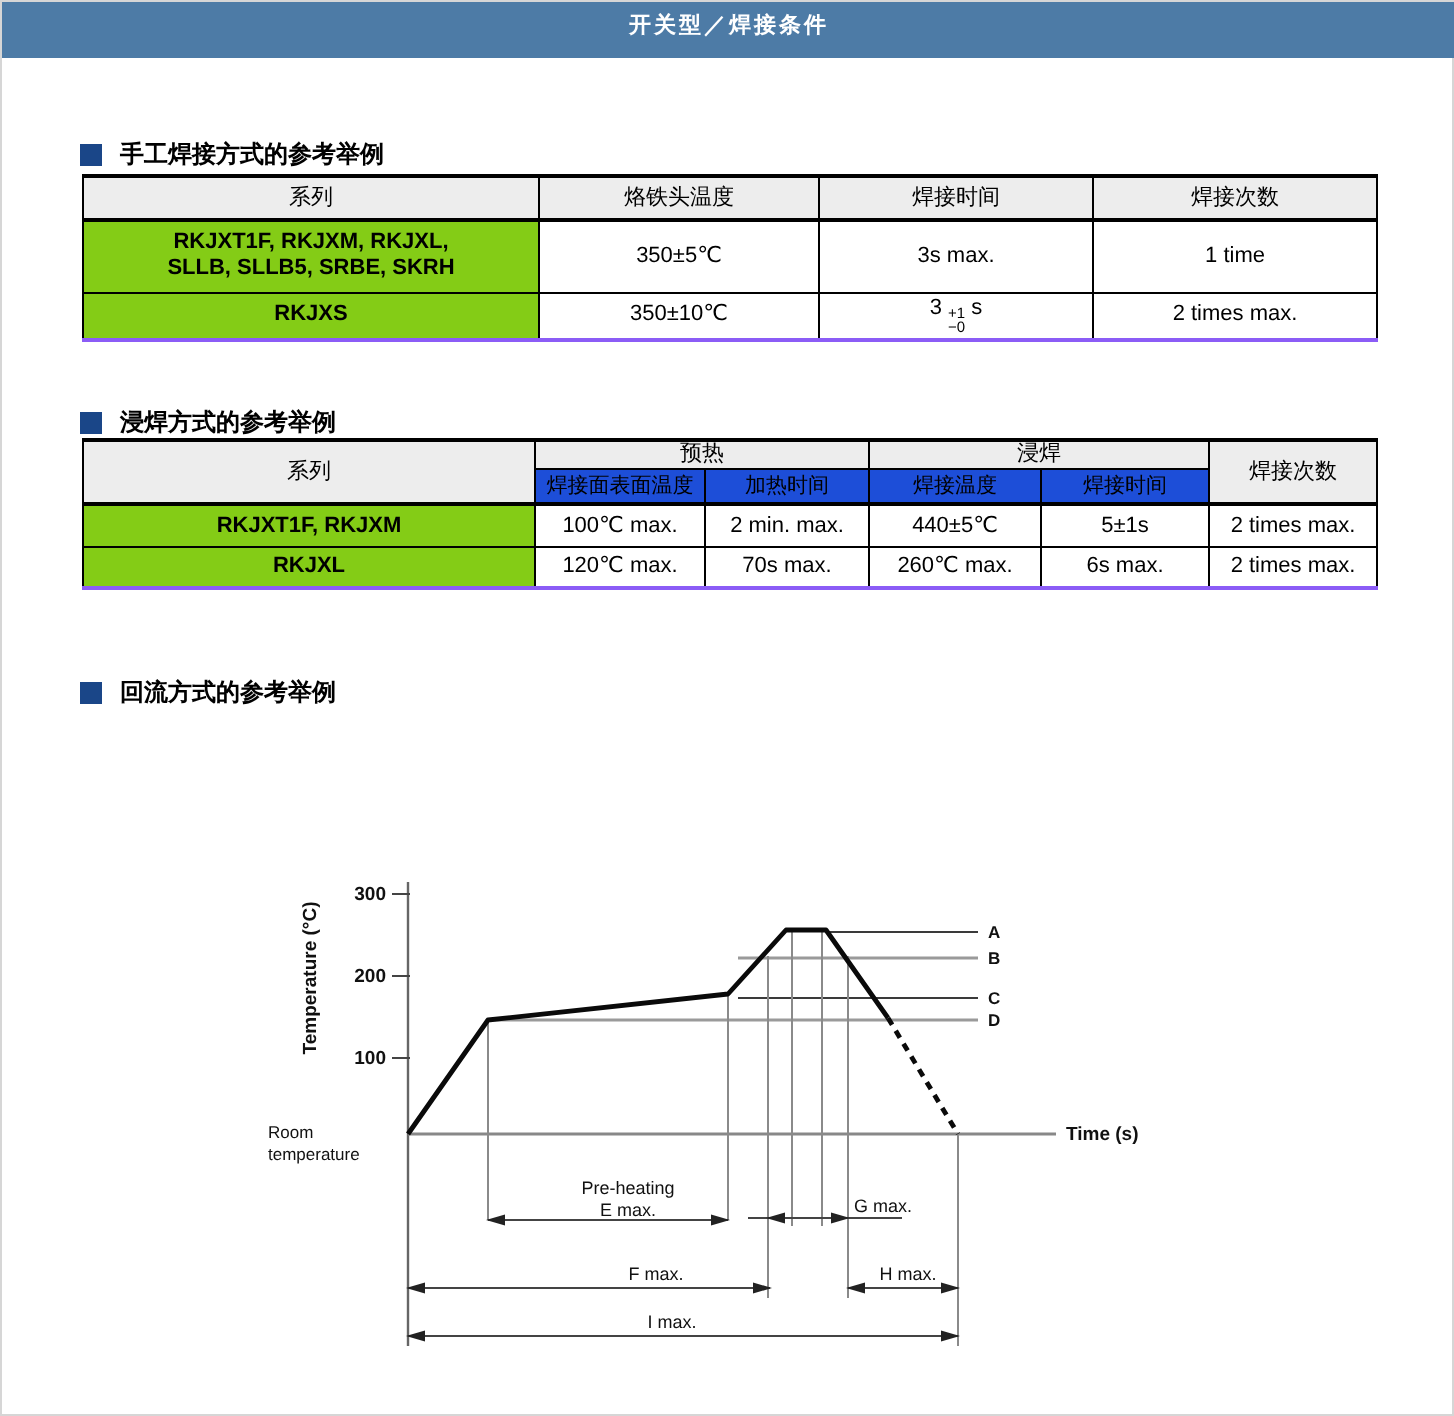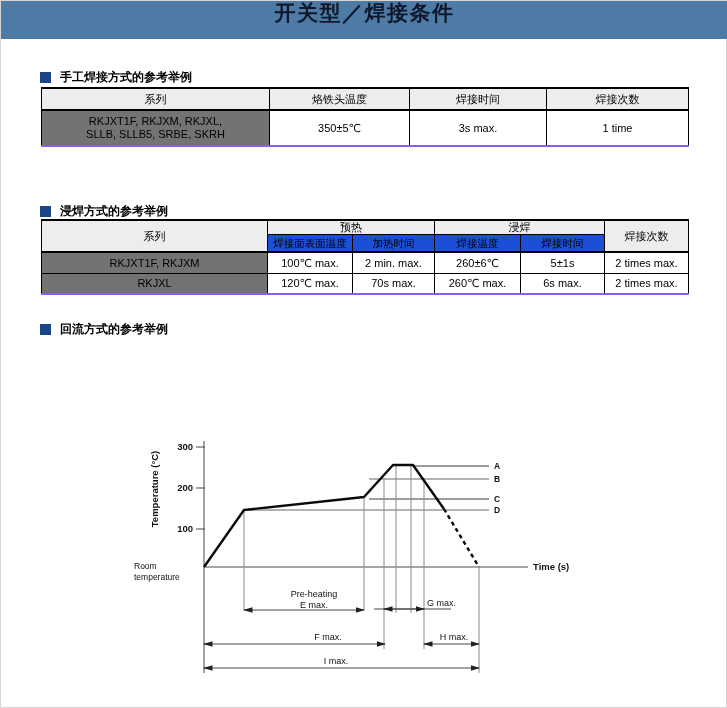--- a/index.html
+++ b/index.html
@@ -4,38 +4,38 @@
 <style>
   html,body{margin:0;padding:0;}
   body{
     width:727px;height:708px;position:relative;background:#ffffff;
     font-family:"Liberation Sans","DejaVu Sans",sans-serif;color:#000;
     overflow:hidden;
   }
   #page{position:absolute;inset:0;border:1px solid #d6d6d6;box-sizing:border-box;}
   
   .bar{
-    position:absolute;top:0;left:0;width:727px;height:38px;background:#4d7ba6;
-    color:#0f172a;font-size:21px;font-weight:bold;line-height:24px;text-align:center;
+    position:absolute;top:0;left:0;width:727px;height:28px;background:#4d7ba6;
+    color:#ffffff;font-size:11px;font-weight:bold;line-height:24px;text-align:center;
     letter-spacing:1.5px;
   }
   
   .sec{position:absolute;left:39px;display:flex;align-items:center;gap:9px;}
   .sq{width:11px;height:11px;background:#1a4688;display:inline-block;flex:0 0 auto;}
   .sec-t{font-size:12px;font-weight:bold;white-space:nowrap;}
   
   table.t{
     position:absolute;left:40px;width:647px;border-collapse:collapse;table-layout:fixed;
     font-size:11px;border-top:2px solid #000;border-bottom:2px solid #8b5cf6;
   }
   table.t td{border:1px solid #000;text-align:center;vertical-align:middle;padding:0;line-height:1.18;}
   table.t tr.hd td{background:#ededed;}
   table.t tr.hsep td{border-bottom:2px solid #000;}
   table.t td.span2{border-bottom:2px solid #000;}
-  td.ser{background:#737373;text-align:left;padding-left:6px;font-weight:normal;}
+  td.ser{background:#84cc16;text-align:left;padding-left:6px;font-weight:bold;}
   td.blue{background:#1d4ed8;font-size:10.5px;}
   .tol{display:inline-flex;flex-direction:column;font-size:7.5px;line-height:7.5px;
        vertical-align:-2px;margin:0 3px;font-weight:normal;text-align:left;}
   
   .notes{position:absolute;left:39px;top:348px;font-size:10.5px;line-height:12.9px;white-space:nowrap;}
   
   svg.chart{position:absolute;left:130px;top:420px;}
   svg.chart text{font-size:9px;fill:#111;}
   svg.chart text.s8{font-size:8.5px;}
   svg.chart text.bld{font-weight:bold;font-size:9.5px;}
@@ -80,20 +80,31 @@
     </tr>
     <tr style="height:36px">
       <td class="ser">
         <div>RKJXT1F, RKJXM, RKJXL,</div>
         <div>SLLB, SLLB5, SRBE, SKRH</div>
       </td>
       <td>350±5℃</td>
       <td>3s max.</td>
       <td>1 time</td>
     </tr>
+    <tr style="height:24px">
+      <td class="ser">RKJXS</td>
+      <td>350±10℃</td>
+      <td>
+        <span>3</span><span class="tol">
+              <span>+1</span>
+              <span>−0</span>
+            </span><span>s</span>
+      </td>
+      <td>2 times max.</td>
+    </tr>
   </tbody>
     </table>
 
   <div class="sec" style="top:202px">
     <span class="sq"></span>
     <span class="sec-t">浸焊方式的参考举例</span>
   </div>
 
   <table class="t" style="top:218px">
     <colgroup>
@@ -114,36 +125,36 @@
     <tr class="hsep" style="height:18px">
       <td class="blue">焊接面表面温度</td>
       <td class="blue">加热时间</td>
       <td class="blue">焊接温度</td>
       <td class="blue">焊接时间</td>
     </tr>
     <tr style="height:21px">
       <td class="ser">RKJXT1F, RKJXM</td>
       <td>100℃ max.</td>
       <td>2 min. max.</td>
-      <td>260±6℃</td>
+      <td>440±5℃</td>
       <td>5±1s</td>
       <td>2 times max.</td>
     </tr>
     <tr style="height:21px">
       <td class="ser">RKJXL</td>
       <td>120℃ max.</td>
       <td>70s max.</td>
       <td>260℃ max.</td>
       <td>6s max.</td>
       <td>2 times max.</td>
     </tr>
   </tbody>
     </table>
 
-  <div class="sec" style="top:320px">
+  <div class="sec" style="top:337px">
     <span class="sq"></span>
     <span class="sec-t">回流方式的参考举例</span>
   </div>
 
 
   <svg class="chart" width="440" height="265" viewBox="0 0 440 265">
     <defs>
       <marker id="ah" markerWidth="10" markerHeight="8" refX="8.5" refY="4" orient="auto-start-reverse" markerUnits="userSpaceOnUse">
         <path d="M9.5,4 L0,1.2 L0,6.8 Z" fill="#222"></path>
       </marker>

